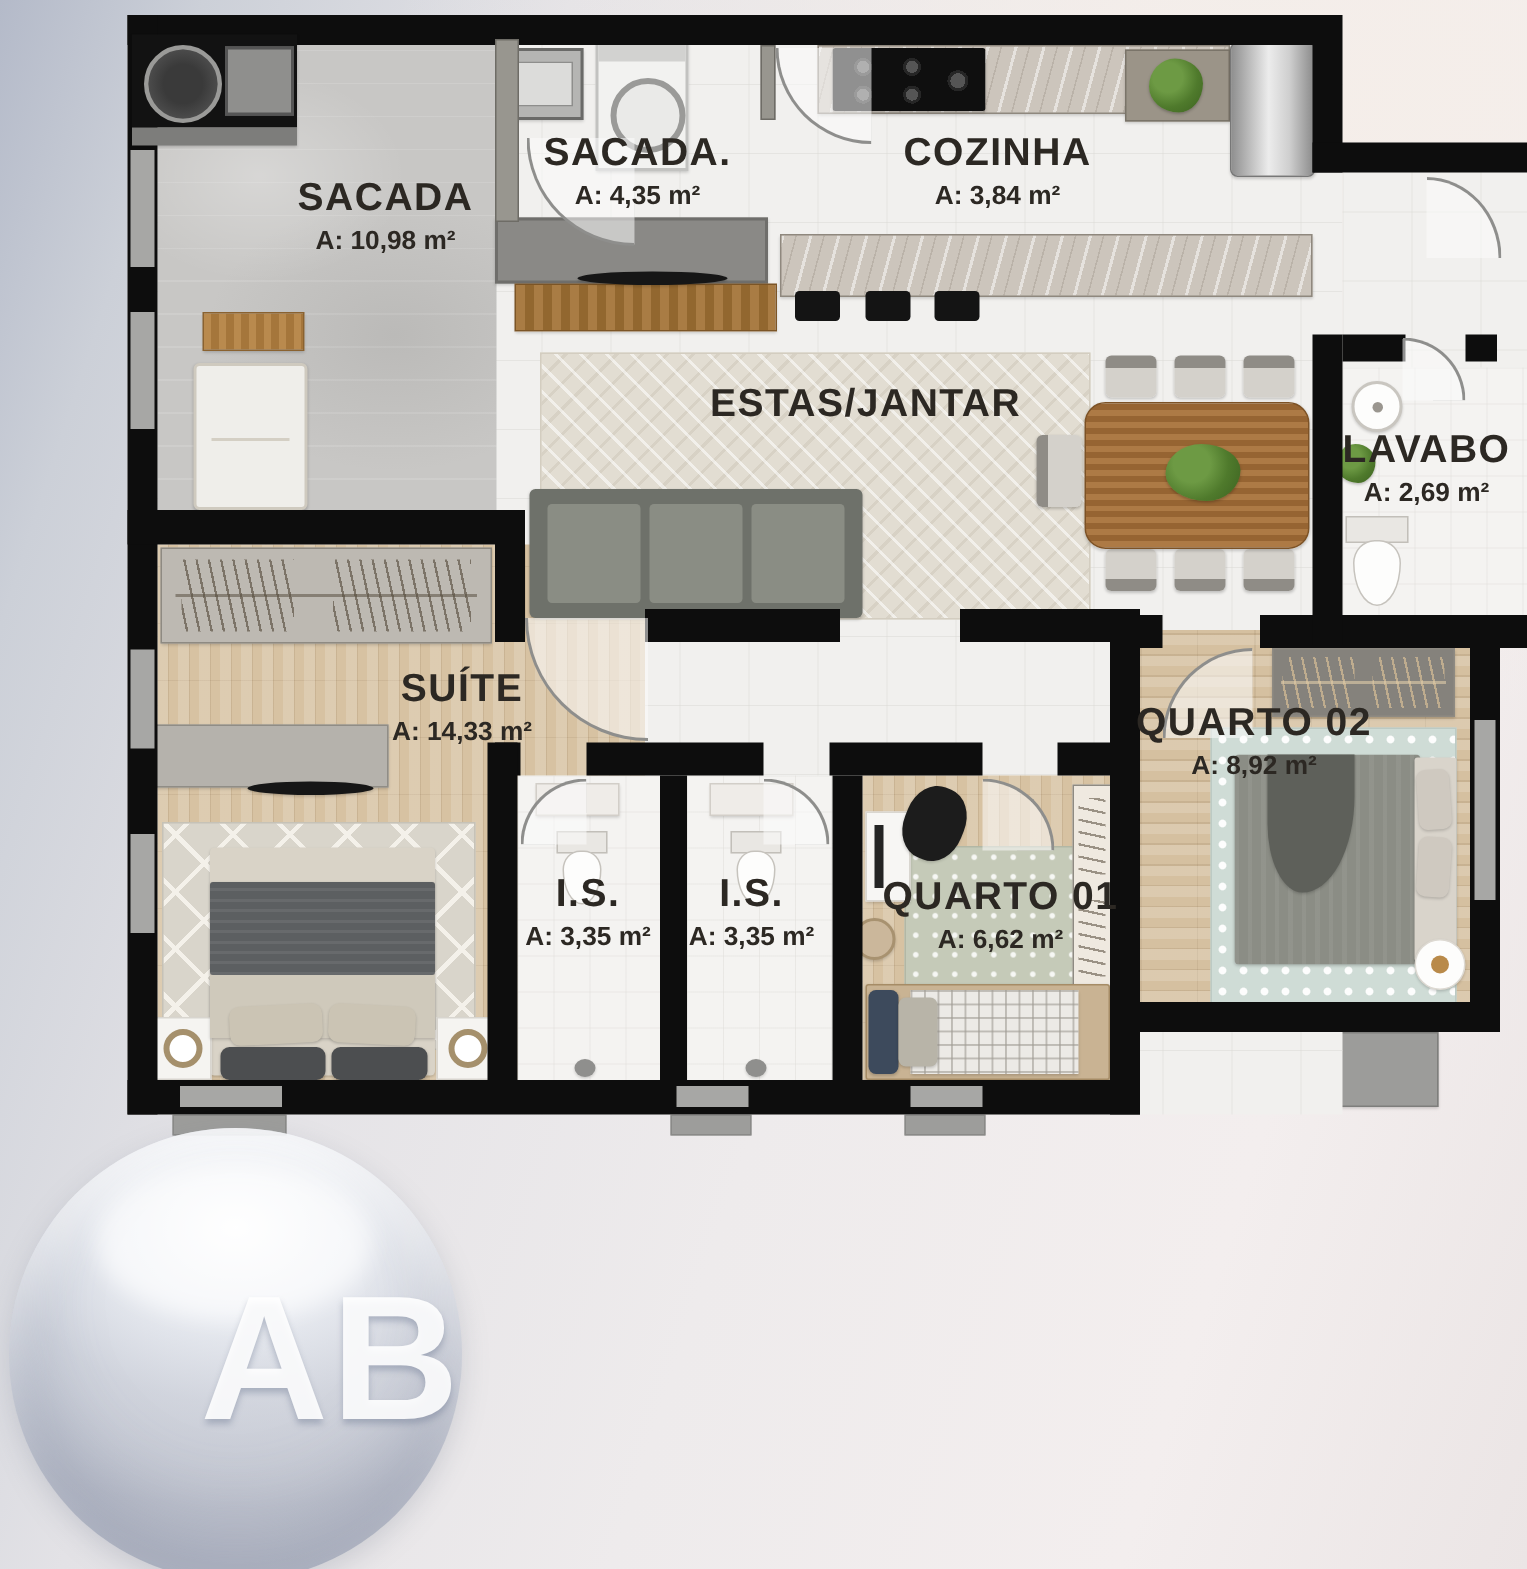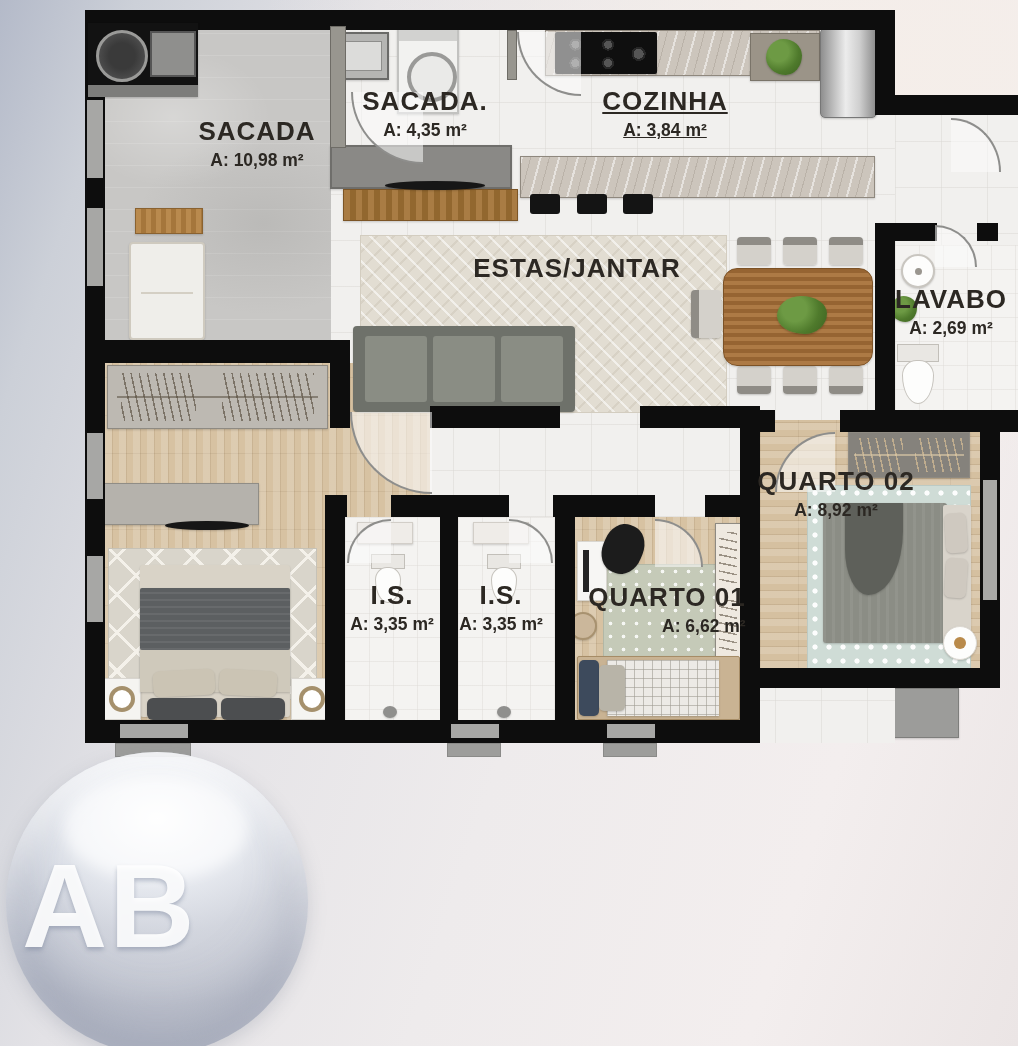--- a/index.html
+++ b/index.html
@@ -66,21 +66,21 @@
     background:radial-gradient(circle at 35% 35%,#6d9a44 0 30%,#4f7a2c 60%,#3c6120 100%);z-index:22;box-shadow:0 1px 2px rgba(0,0,0,.25);}
   .footer{position:absolute;left:0;right:0;text-align:center;color:#211f20;z-index:80;}
   .footer .title{font-size:84px;letter-spacing:9px;font-weight:400;margin-left:48px;}
   .footer .subtitle{font-family:"Liberation Serif",serif;font-size:66px;margin-top:6px;letter-spacing:1px;}
   .footer .subtitle .unit{font-size:48px;}
   .footer .subtitle sup{font-size:36px;position:relative;top:-4px;}
   .logo{position:absolute;left:6px;top:752px;width:302px;height:302px;border-radius:50%;z-index:70;
     background:radial-gradient(85% 62% at 50% 22%, rgba(255,255,255,.95) 0%, rgba(236,240,246,.78) 30%, rgba(190,198,212,.5) 62%, rgba(148,158,178,.45) 100%);
     box-shadow:inset 0 -34px 55px rgba(108,118,142,.35), inset 0 18px 28px rgba(255,255,255,.85), 0 6px 18px rgba(120,128,145,.25);}
   .logo .shine{position:absolute;left:58px;top:24px;width:184px;height:104px;border-radius:50%;background:rgba(255,255,255,.6);filter:blur(7px);}
-  .logo .letters{position:absolute;left:16px;right:0;top:86px;text-align:left;font-size:118px;font-weight:700;
+  .logo .letters{position:absolute;left:0;right:0;top:86px;text-align:right;font-size:118px;font-weight:700;
     color:rgba(255,255,255,.9);letter-spacing:2px;text-shadow:0 3px 4px rgba(115,126,150,.45);}
 </style>
 </head>
 <body>
 
 <div id="page">
 
   <div class="plan" style="left:85px;top:8px;width:933px;height:756px;">
 
     <div class="floor tile" style="left:0px;top:2px;width:810px;height:733px;"></div>
@@ -270,44 +270,48 @@
     <div class="f" style="left:692px;top:680px;width:182px;height:50px;background:#9c9c9a;border:1px solid #7e7e7c;z-index:5;"></div>
 
     <div class="rlabel" style="left:172px;top:108px;">
       <div class="rn">SACADA</div>
       <div class="ra">A: 10,98 m²</div>
     </div>
     <div class="rlabel" style="left:340px;top:78px;">
       <div class="rn">SACADA.</div>
       <div class="ra">A: 4,35 m²</div>
     </div>
-    <div class="rlabel" style="left:580px;top:78px;text-decoration:underline;">
+    <div class="rlabel" style="left:580px;top:78px;">
       <div class="rn">COZINHA</div>
       <div class="ra">A: 3,84 m²</div>
     </div>
     <div class="rlabel" style="left:492px;top:245px;">
       <div class="rn">ESTAS/JANTAR</div>
     </div>
     <div class="rlabel" style="left:866px;top:276px;">
       <div class="rn">LAVABO</div>
       <div class="ra">A: 2,69 m²</div>
     </div>
+    <div class="rlabel" style="left:223px;top:435px;">
+      <div class="rn">SUÍTE</div>
+      <div class="ra">A: 14,33 m²</div>
+    </div>
     <div class="rlabel" style="left:751px;top:458px;">
       <div class="rn">QUARTO 02</div>
       <div class="ra">A: 8,92 m²</div>
     </div>
     <div class="rlabel" style="left:307px;top:572px;">
       <div class="rn">I.S.</div>
       <div class="ra">A: 3,35 m²</div>
     </div>
     <div class="rlabel" style="left:416px;top:572px;">
       <div class="rn">I.S.</div>
       <div class="ra">A: 3,35 m²</div>
     </div>
-    <div class="rlabel" style="left:582px;top:574px;text-align:right;">
+    <div class="rlabel" style="left:582px;top:574px;">
       <div class="rn">QUARTO 01</div>
       <div class="ra">A: 6,62 m²</div>
     </div>
 
   </div>
 
   <div class="logo">
     <div class="shine"></div>
     <div class="letters">AB</div>
   </div>

